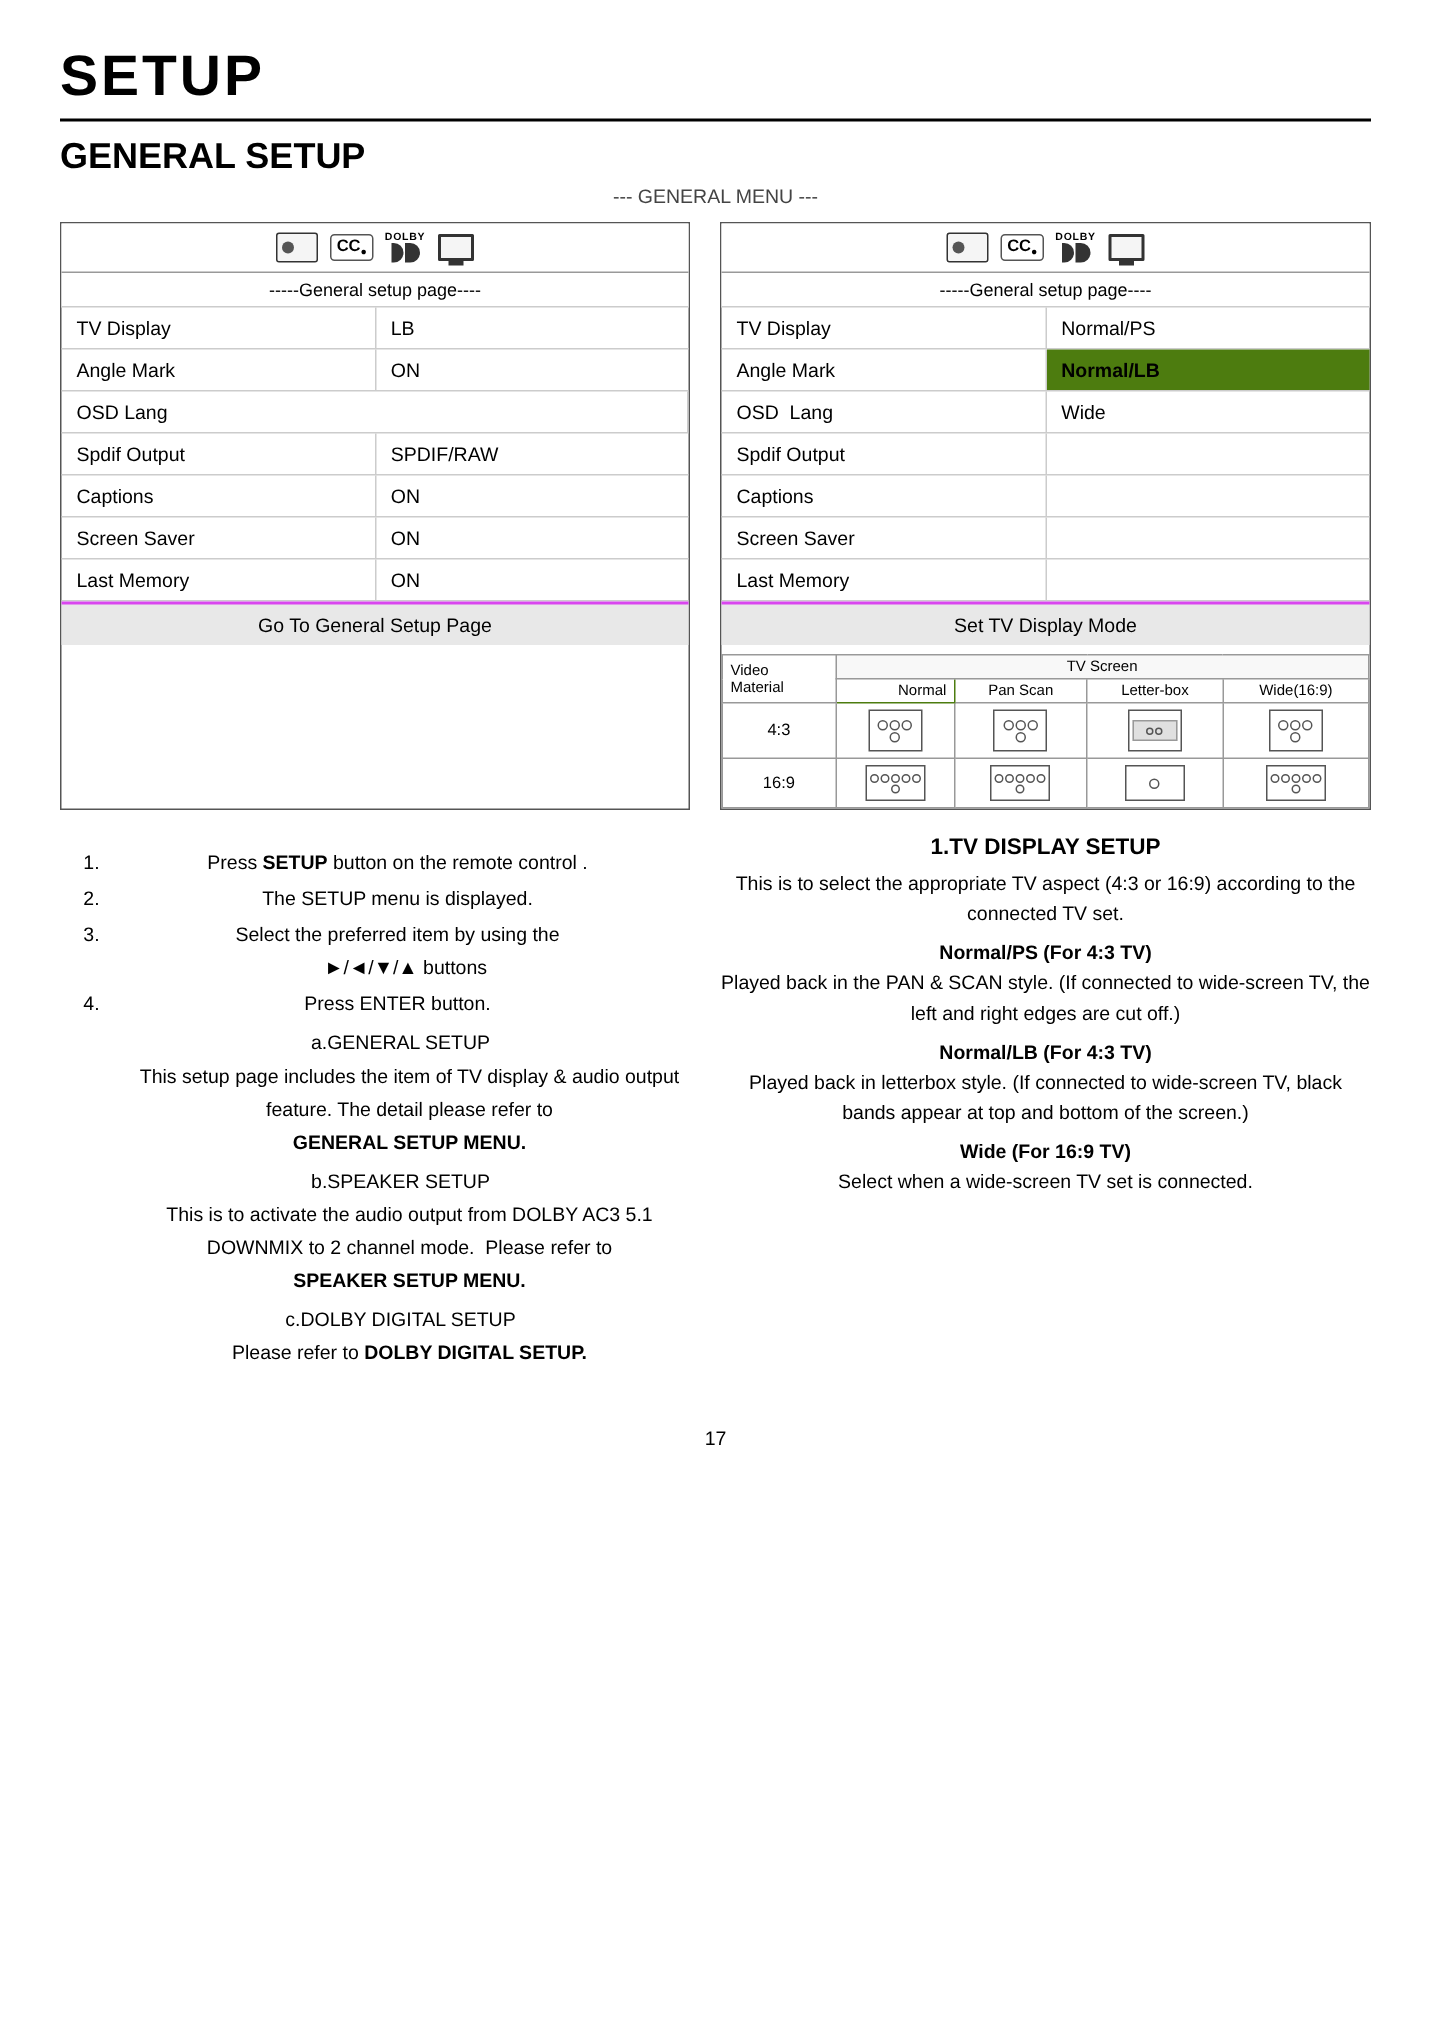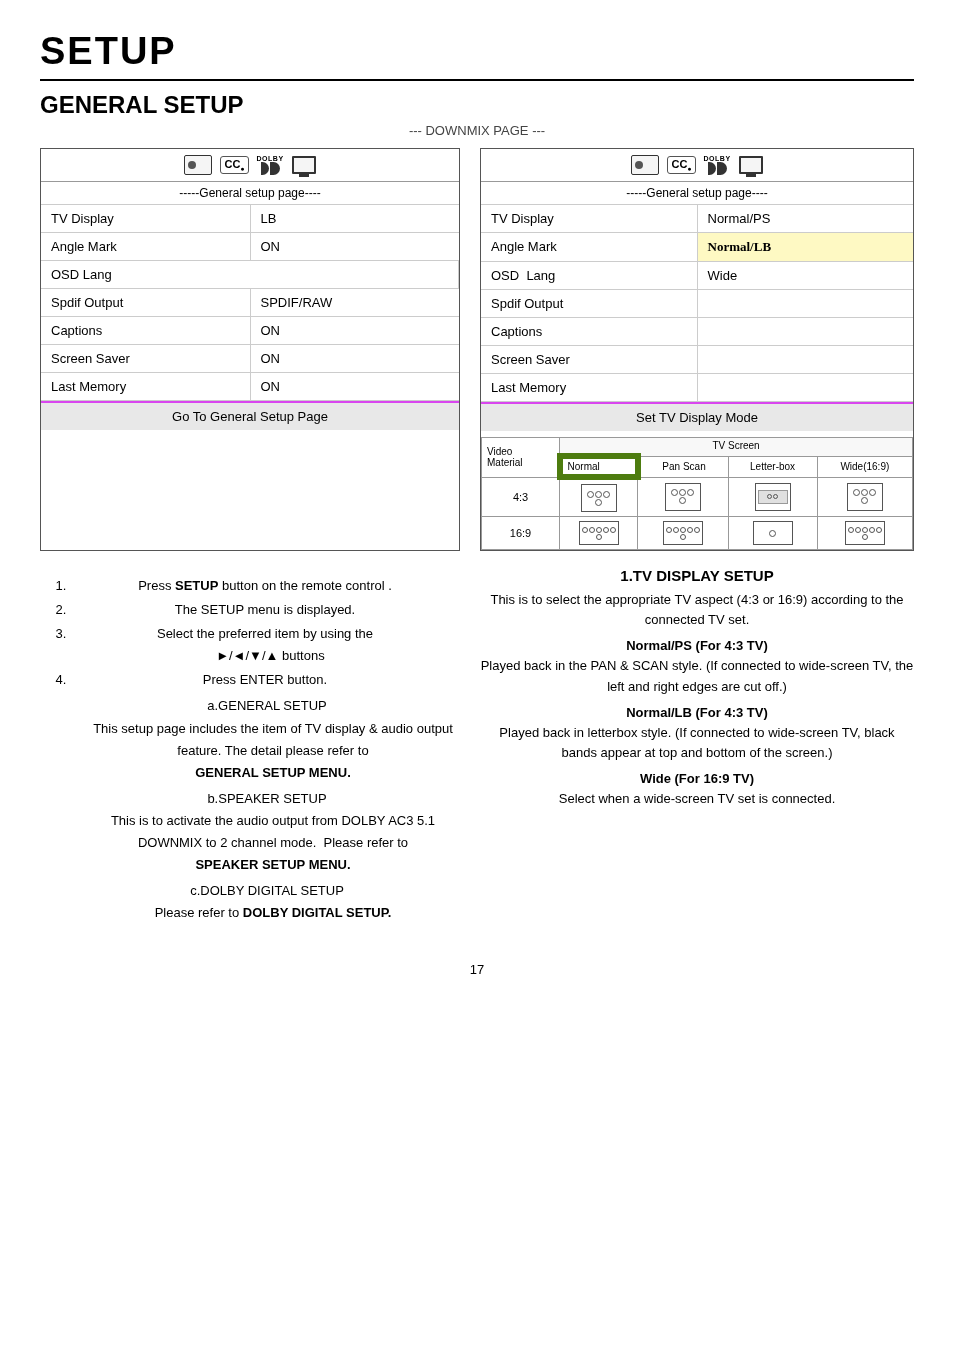--- a/index.html
+++ b/index.html
@@ -196,21 +196,21 @@
       line-height: 1;
     }
   </style>
 </head>
 <body>
 
 <div class="page-title">SETUP</div>
 
 <div class="section-title">GENERAL SETUP</div>
 
-<div class="sub-heading">--- DOWNMIX PAGE ---</div>
+<div class="sub-heading">--- GENERAL MENU ---</div>
 
 <div class="panels-row">
 
   <div class="panel">
     <div class="panel-header">
       <div class="panel-header-icons">
 
         <div class="icon-dvd"></div>
 
         <span style="font-size:11px; border:1.5px solid #555; border-radius:3px; padding:1px 3px; font-weight:bold;">CC<sub style="font-size:7px;">●</sub></span>
@@ -277,21 +277,21 @@
         </div>
       </div>
     </div>
     <div class="panel-subtitle">-----General setup page----</div>
     <div class="panel-row">
       <div class="panel-cell panel-cell-label">TV Display</div>
       <div class="panel-cell panel-cell-value">Normal/PS</div>
     </div>
     <div class="panel-row">
       <div class="panel-cell panel-cell-label">Angle Mark</div>
-      <div class="panel-cell panel-cell-value highlighted" style="background:#fef9c3;font-family:Liberation Serif, serif;">Normal/LB</div>
+      <div class="panel-cell panel-cell-value highlighted" style="background:#4d7c0f;">Normal/LB</div>
     </div>
     <div class="panel-row">
       <div class="panel-cell panel-cell-label">OSD&nbsp; Lang</div>
       <div class="panel-cell panel-cell-value">Wide</div>
     </div>
     <div class="panel-row">
       <div class="panel-cell panel-cell-label">Spdif Output</div>
       <div class="panel-cell panel-cell-value"></div>
     </div>
     <div class="panel-row">
@@ -308,21 +308,21 @@
     </div>
     <div class="panel-footer">Set TV Display Mode</div>
 
     <table style="border-collapse:collapse; width:100%; margin-top:6px; font-size:10px;">
       <thead>
         <tr>
           <td rowspan="2" style="border:1px solid #999; padding:3px 5px; font-size:10px; vertical-align:middle;">Video<br>Material</td>
           <td colspan="4" style="border:1px solid #999; padding:2px 5px; text-align:center; background:#f8f8f8;">TV Screen</td>
         </tr>
         <tr>
-          <td style="border:6px solid #4d7c0f; padding:2px 5px; text-align:left;">Normal</td>
+          <td style="border:1px solid #4d7c0f; padding:2px 5px; text-align:right;">Normal</td>
           <td style="border:1px solid #999; padding:2px 5px; text-align:center;">Pan Scan</td>
           <td style="border:1px solid #999; padding:2px 5px; text-align:center;">Letter-box</td>
           <td style="border:1px solid #999; padding:2px 5px; text-align:center;">Wide(16:9)</td>
         </tr>
       </thead>
       <tbody>
         <tr>
           <td style="border:1px solid #999; padding:3px 5px; text-align:center; font-size:11px;">4:3</td>
 
           <td style="border:1px solid #999; padding:4px; text-align:center;">

